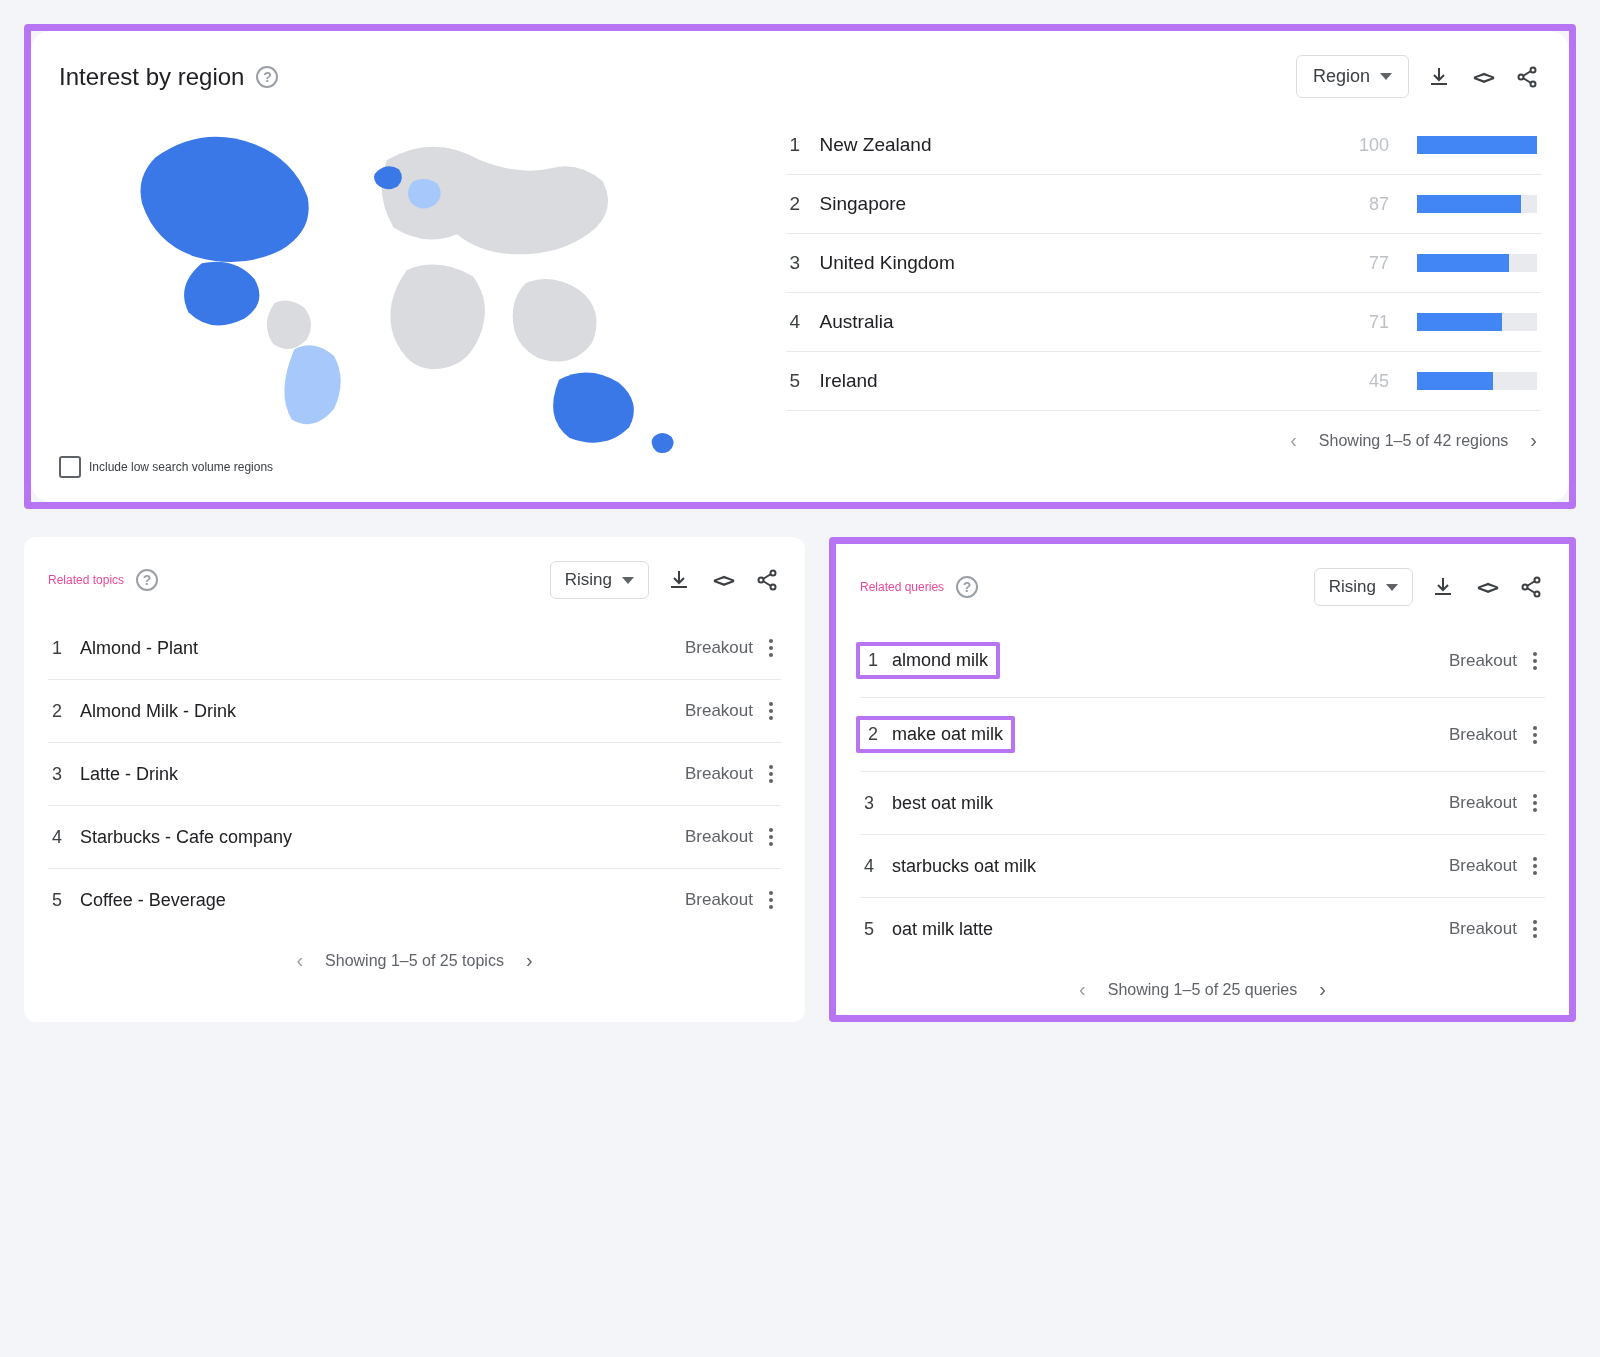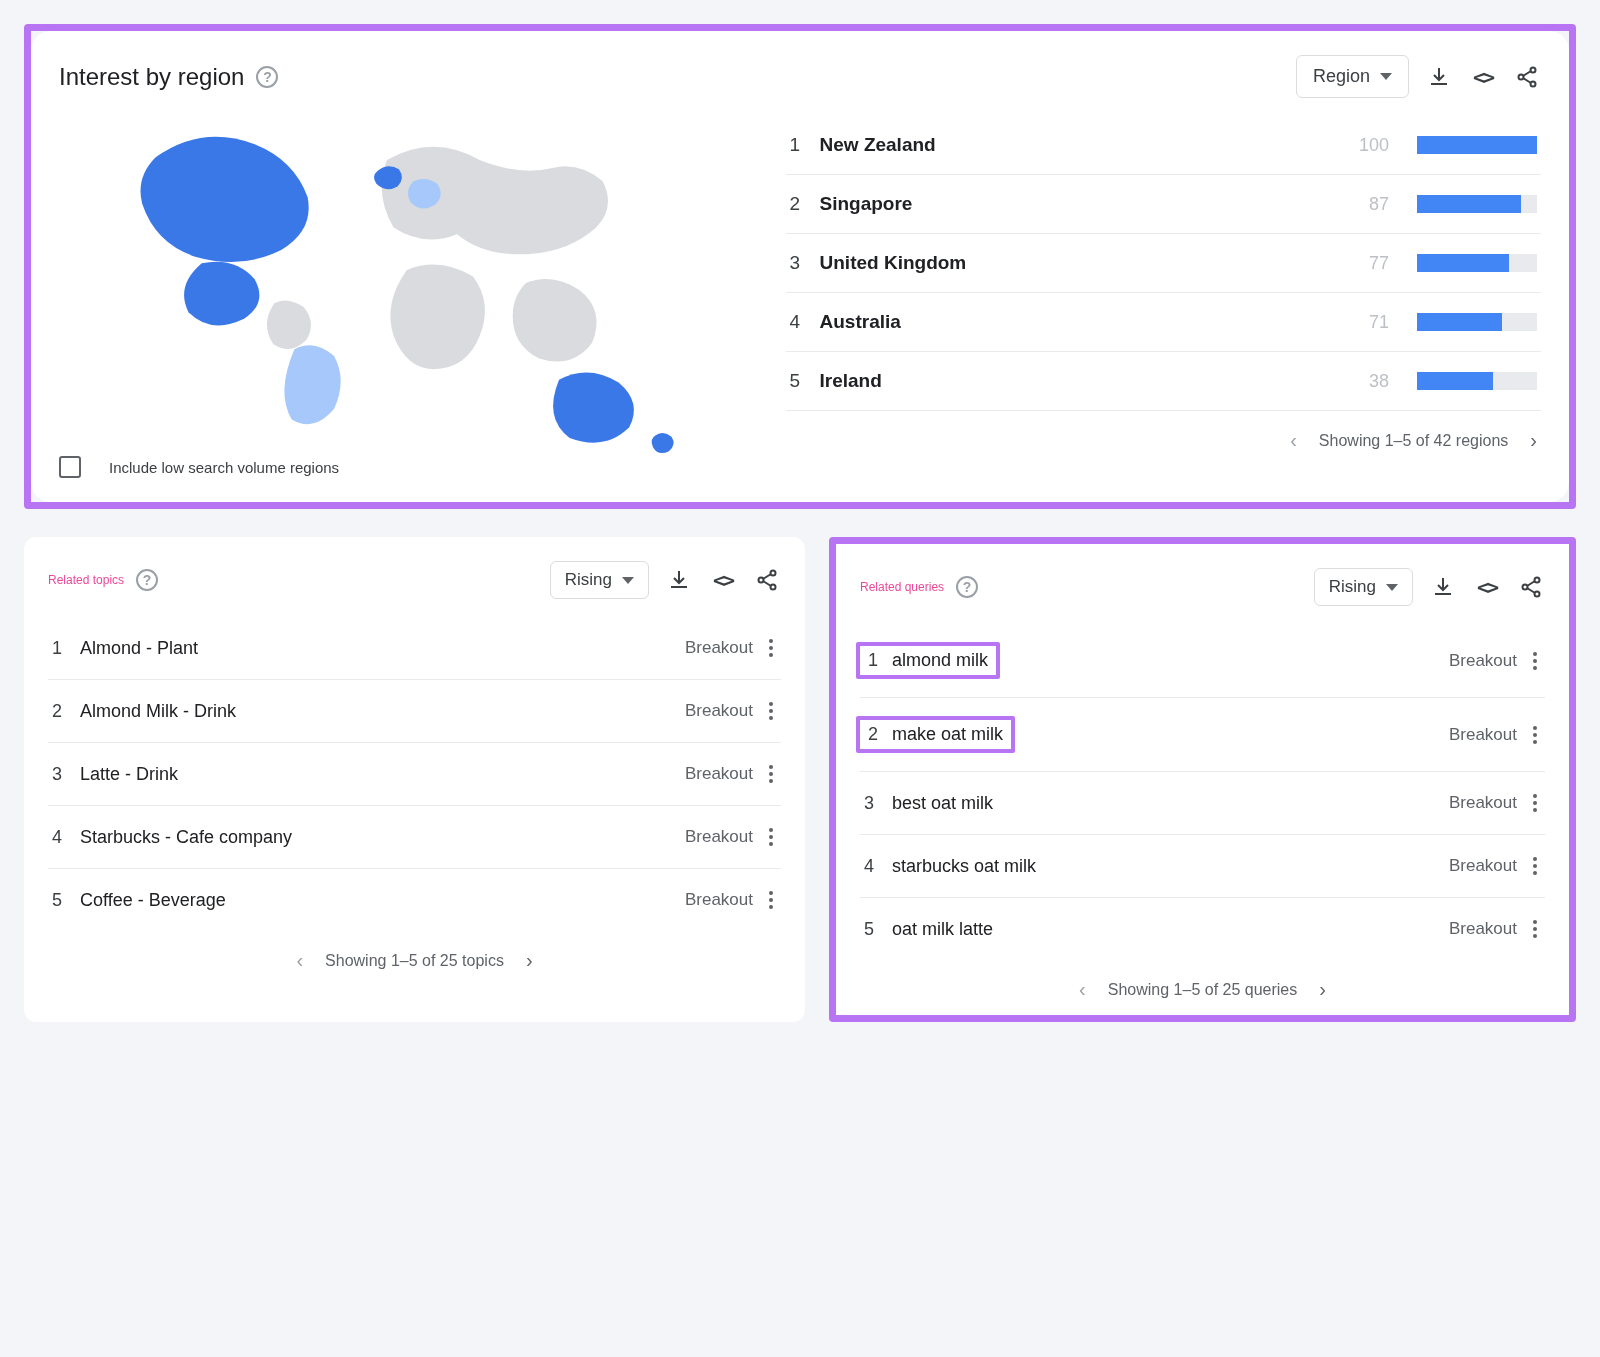--- a/index.html
+++ b/index.html
@@ -99,23 +99,23 @@
     width: 100%;
     height: 320px;
     display: flex;
     align-items: center;
     justify-content: center;
   }
   .map-placeholder svg { width: 95%; height: auto; }
   .low-volume {
     display: flex;
     align-items: center;
-    gap: 28px;
+    gap: 8px;
     margin-top: 20px;
-    font-size: 15px;
+    font-size: 12px;
     color: #3c4043;
   }
   .checkbox {
     width: 22px; height: 22px;
     border: 2px solid #5f6368;
     border-radius: 3px;
   }
   .list-col { flex: 1; }
   .region-row {
     display: flex;
@@ -125,21 +125,20 @@
   }
   .region-rank {
     width: 30px;
     color: #3c4043;
     font-size: 19px;
   }
   .region-name {
     flex: 1;
     font-size: 19px;
     color: #202124;
-    font-weight: bold;
   }
   .region-val {
     width: 50px;
     text-align: right;
     color: #bdc1c6;
     font-size: 18px;
     margin-right: 28px;
   }
   .region-bar-track {
     width: 120px;
@@ -313,21 +312,21 @@
               <div class="region-rank">4</div>
               <div class="region-name">Australia</div>
               <div class="region-val">71</div>
               <div class="region-bar-track">
                 <div class="region-bar-fill" style="width:71%"></div>
               </div>
             </div>
             <div class="region-row">
               <div class="region-rank">5</div>
               <div class="region-name">Ireland</div>
-              <div class="region-val">38</div>
+              <div class="region-val">45</div>
               <div class="region-bar-track">
                 <div class="region-bar-fill" style="width:63%"></div>
               </div>
             </div>
           </div>
         <div class="pager">
           <span class="chev">‹</span>
           <span>Showing 1–5 of 42 regions</span>
           <span class="chev chev-active">›</span>
         </div>

